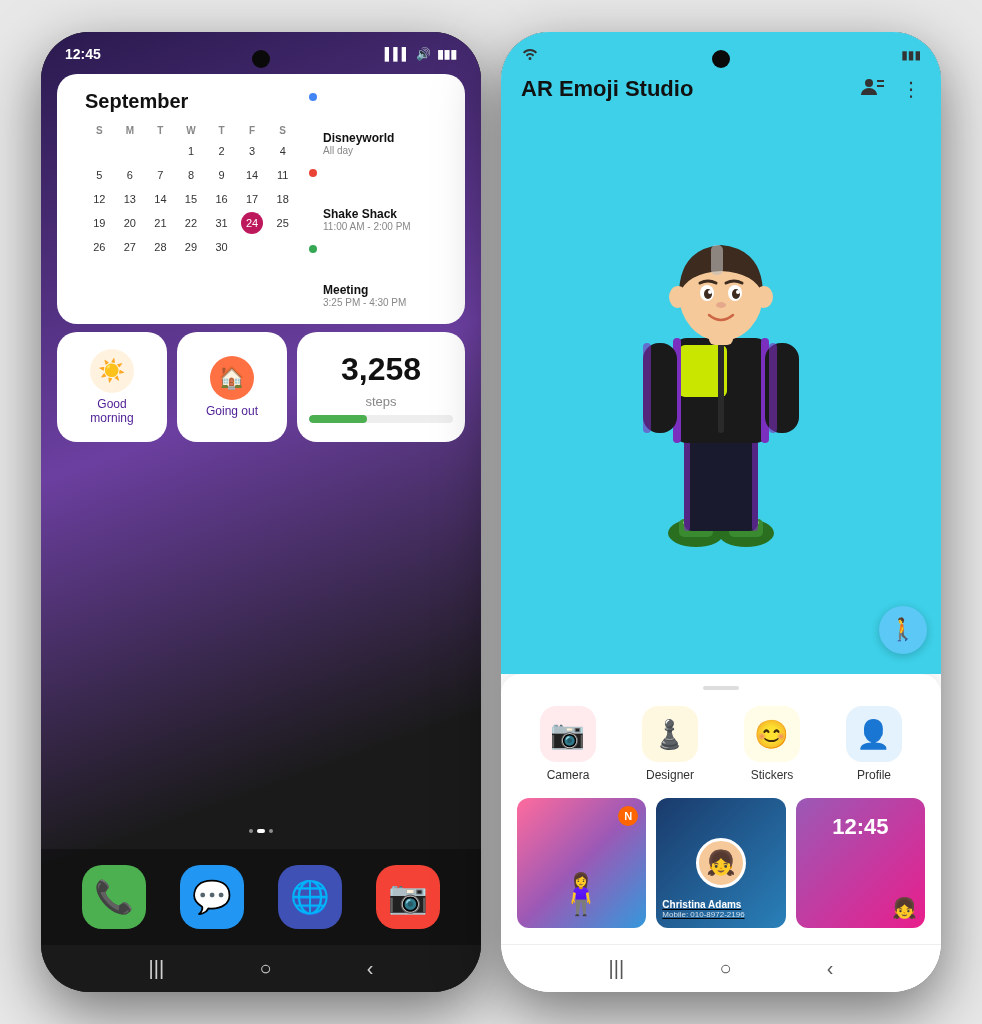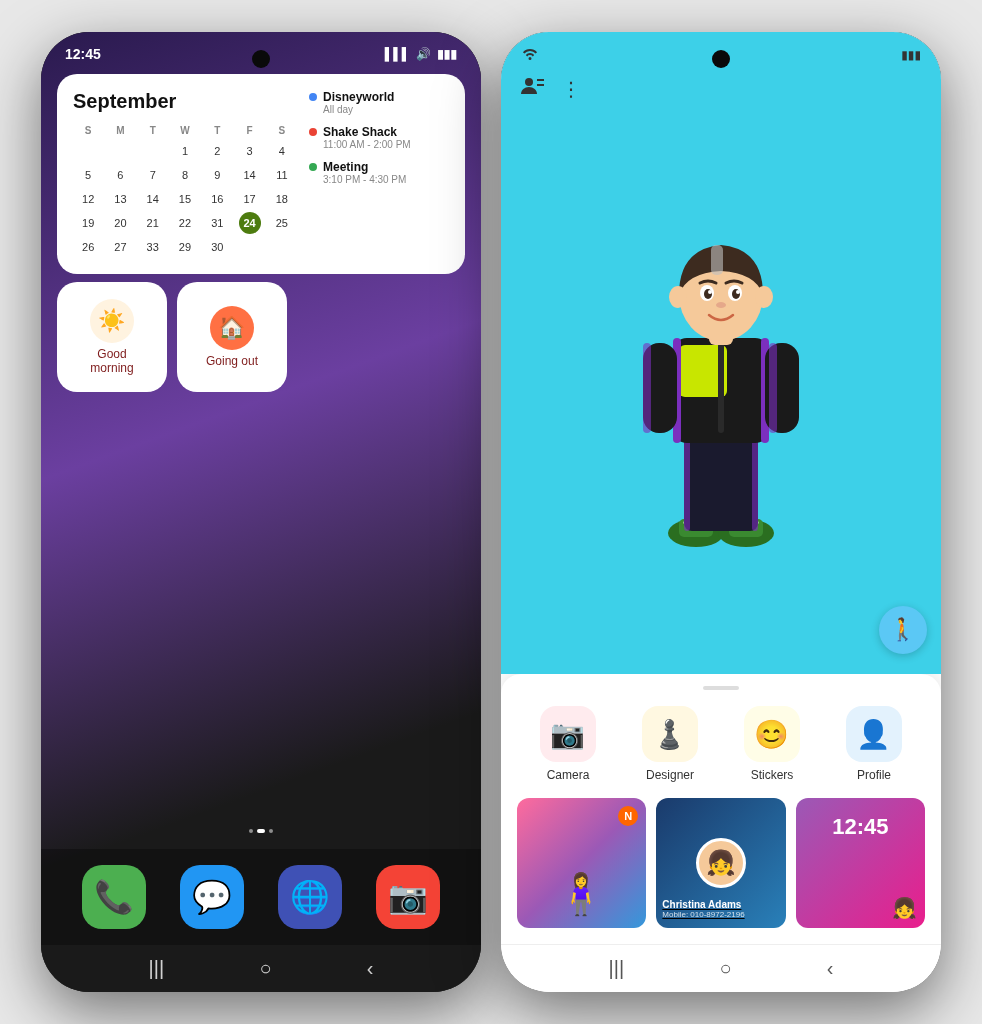--- a/index.html
+++ b/index.html
@@ -73,20 +73,21 @@
     .calendar-widget {
       background: white;
       border-radius: 20px;
       margin: 8px 16px;
       padding: 16px;
       display: flex;
       gap: 12px;
     }
     .cal-left {
       flex: 1;
+      margin-left: 12px;
     }
     .cal-month {
       font-size: 20px;
       font-weight: 700;
       margin-bottom: 10px;
       color: #111;
     }
     .cal-grid {
       display: grid;
       grid-template-columns: repeat(7, 1fr);
@@ -105,23 +106,23 @@
       padding: 3px 1px;
       border-radius: 50%;
       width: 22px;
       height: 22px;
       display: flex;
       align-items: center;
       justify-content: center;
       margin: auto;
     }
     .cal-day.today {
-      background: #4d7c0f;
+      background: #be185d;
       color: white;
-      font-weight: 700;
+      font-weight: 400;
     }
     .cal-day.empty { color: transparent; }
 
     .cal-right {
       width: 140px;
       display: flex;
       flex-direction: column;
       gap: 10px;
     }
     .cal-event {
@@ -129,21 +130,21 @@
       align-items: flex-start;
       gap: 6px;
     }
     .event-dot {
       width: 8px;
       height: 8px;
       border-radius: 50%;
       margin-top: 3px;
       flex-shrink: 0;
     }
-    .event-info { flex: 1; }
+    .event-info { flex: 1; margin-top: 41px; }
     .event-title {
       font-size: 12px;
       font-weight: 700;
       color: #111;
     }
     .event-time {
       font-size: 10px;
       color: #888;
     }
 
@@ -169,21 +170,21 @@
       width: 44px;
       height: 44px;
       border-radius: 50%;
       display: flex;
       align-items: center;
       justify-content: center;
       font-size: 22px;
     }
     .widget-label {
       font-size: 12px;
-      color: #7f1d1d;
+      color: #4c1d95;
       text-align: center;
       font-weight: 500;
     }
     .widget-steps {
       background: white;
       border-radius: 20px;
       flex: 1;
       height: 110px;
       display: flex;
       flex-direction: column;
@@ -488,21 +489,21 @@
             <div class="cal-day">19</div>
             <div class="cal-day">20</div>
             <div class="cal-day">21</div>
             <div class="cal-day">22</div>
             <div class="cal-day">31</div>
             <div class="cal-day today">24</div>
             <div class="cal-day">25</div>
 
             <div class="cal-day">26</div>
             <div class="cal-day">27</div>
-            <div class="cal-day">33</div>
+            <div class="cal-day">28</div>
             <div class="cal-day">29</div>
             <div class="cal-day">30</div>
           </div>
         </div>
         <div class="cal-right">
           <div class="cal-event">
             <div class="event-dot" style="background:#4285F4;"></div>
             <div class="event-info">
               <div class="event-title">Disneyworld</div>
               <div class="event-time">All day</div>
@@ -512,34 +513,41 @@
             <div class="event-dot" style="background:#ea4335;"></div>
             <div class="event-info">
               <div class="event-title">Shake Shack</div>
               <div class="event-time">11:00 AM - 2:00 PM</div>
             </div>
           </div>
           <div class="cal-event">
             <div class="event-dot" style="background:#34a853;"></div>
             <div class="event-info">
               <div class="event-title">Meeting</div>
-              <div class="event-time">3:10 PM - 4:30 PM</div>
+              <div class="event-time">3:25 PM - 4:30 PM</div>
             </div>
           </div>
         </div>
       </div>
 
       <div class="widget-row">
         <div class="widget-small">
           <div class="widget-icon-circle" style="background:#fff3e0;">☀️</div>
           <div class="widget-label">Good<br>morning</div>
         </div>
         <div class="widget-small">
           <div class="widget-icon-circle" style="background:#ff7043; color:white;">🏠</div>
           <div class="widget-label">Going out</div>
+        </div>
+        <div class="widget-steps">
+          <div class="steps-number">3,258</div>
+          <div class="steps-label">steps</div>
+          <div class="steps-bar-bg">
+            <div class="steps-bar-fill" style="width:40%;"></div>
+          </div>
         </div>
       </div>
 
       <div style="flex:1;"></div>
 
       <div class="page-indicator">
         <div class="page-lines">
           <div class="page-line"></div>
           <div class="page-line active-line"></div>
           <div class="page-line"></div>
@@ -578,20 +586,21 @@
         <div class="status-bar-right">
           <span>
             <svg width="18" height="14" viewBox="0 0 18 14" fill="#333">
               <path d="M9 11a1.5 1.5 0 110 3 1.5 1.5 0 010-3zm0-4a5.5 5.5 0 014.24 2l-1.42 1.42A3.5 3.5 0 009 9a3.5 3.5 0 00-2.82 1.42L4.76 9A5.5 5.5 0 019 7zm0-4a9.5 9.5 0 017.07 3.15L14.65 7.57A7.5 7.5 0 009 5a7.5 7.5 0 00-5.65 2.57L1.93 6.15A9.5 9.5 0 019 3z"></path>
             </svg>
           </span>
           <span style="font-size:12px;color:#333;">▮▮▮</span>
         </div>
 
         <div class="ar-header">
+          <span class="ar-title">AR Emoji Studio</span>
           <div class="ar-header-icons">
             <span class="ar-header-icon">
               <svg width="24" height="20" viewBox="0 0 24 20" fill="#333">
                 <circle cx="8" cy="6" r="4"></circle>
                 <path d="M0 18c0-4 3.6-7 8-7s8 3 8 7H0z"></path>
                 <line x1="16" y1="4" x2="23" y2="4" stroke="#333" stroke-width="2"></line>
                 <line x1="16" y1="9" x2="23" y2="9" stroke="#333" stroke-width="2"></line>
               </svg>
             </span>
             <span class="ar-header-icon">⋮</span>

